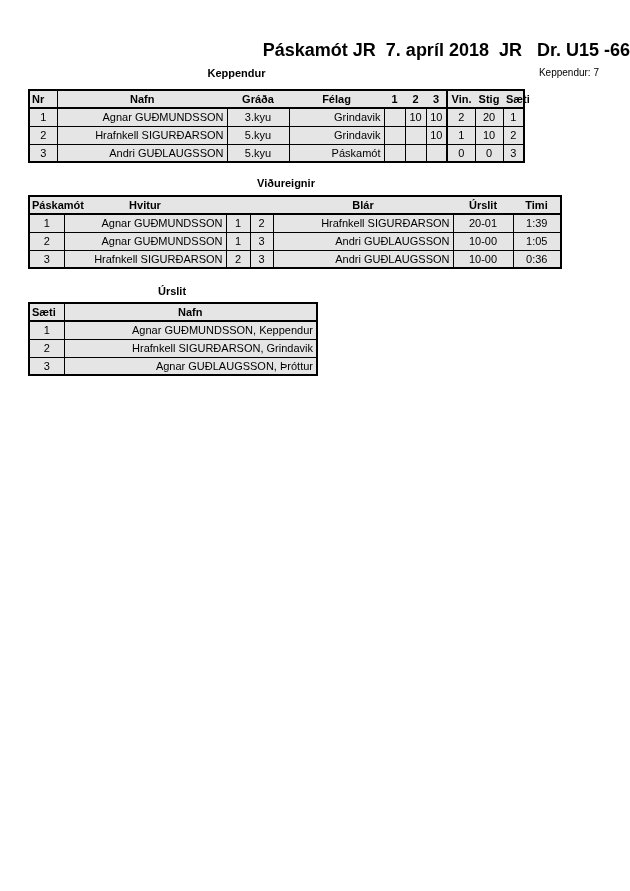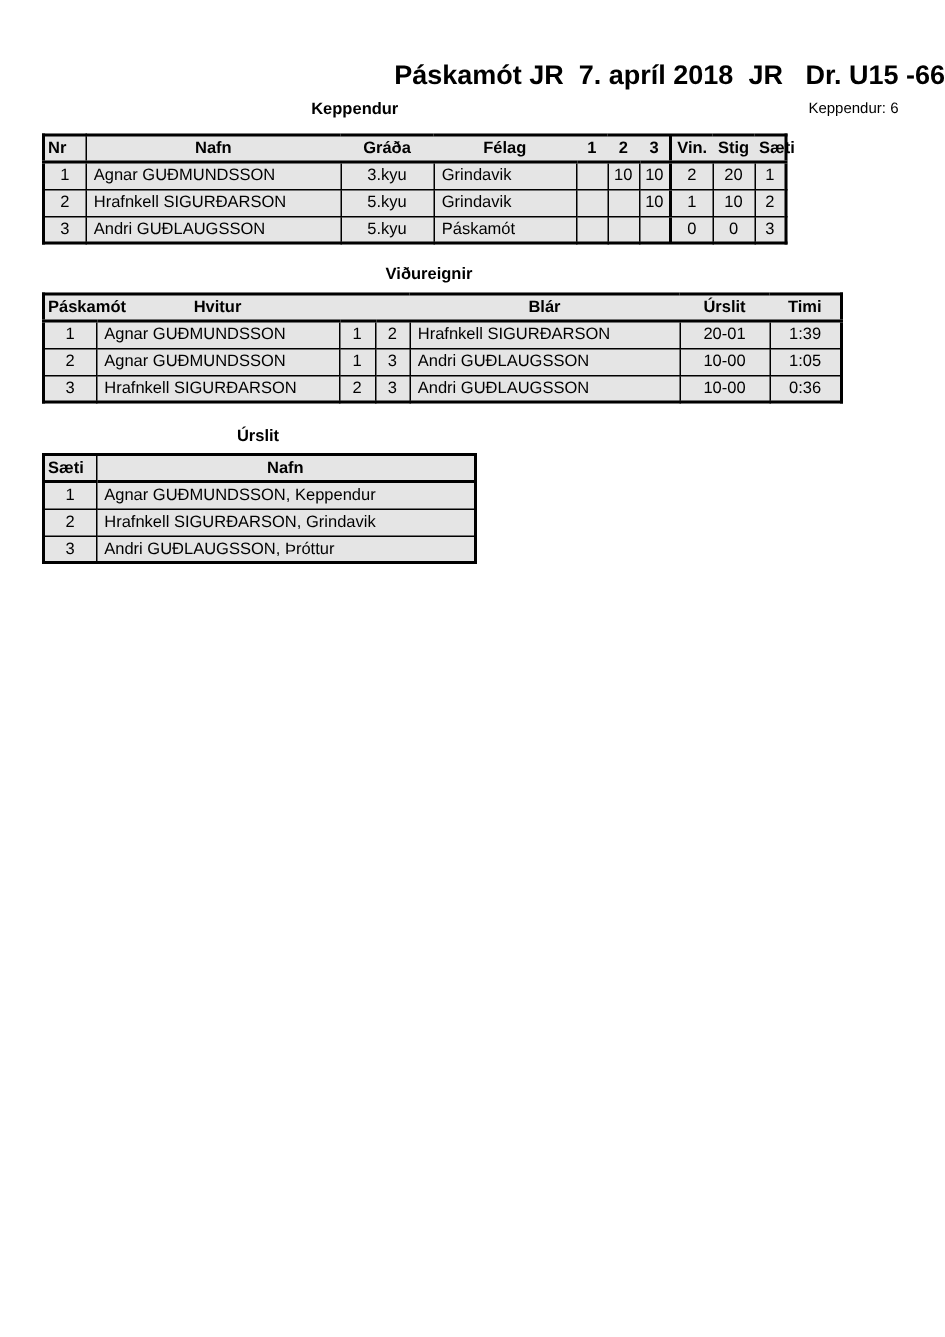--- a/index.html
+++ b/index.html
@@ -46,34 +46,34 @@
     padding: 0 3px; white-space: nowrap; overflow: visible;
     text-align: center; font-size: 11px;
   }
   td {
     border: 1px solid #000;
     height: 18px; padding: 0 3px;
     white-space: nowrap; overflow: hidden;
     text-align: center;
   }
   tr { height: 18px; }
-  .l { text-align: left; padding-left: 5px; }
+  .l { text-align: right; padding-left: 5px; }
   .hl { text-align: left; padding-left: 2px; }
   .sep-r { border-right: 1px solid #000; }
   .grp-l { border-left: 2px solid #000 !important; }
 </style>
 </head>
 <body>
 
 <div class="page">
 
   <div class="doc-title">Páskamót JR  7. apríl 2018  JR   Dr. U15 -66</div>
 
   <div class="section-title sect-keppendur">Keppendur</div>
-  <div class="count-label">Keppendur: 6</div>
+  <div class="count-label">Keppendur: 7</div>
 
   <table class="tbl-keppendur">
     <colgroup>
       <col style="width:28px">
         <col style="width:170px">
         <col style="width:62px">
         <col style="width:95px">
       <col style="width:21px">
         <col style="width:21px">
         <col style="width:21px">
@@ -200,18 +200,18 @@
     <tr>
       <td>1</td>
       <td class="l">Agnar GUÐMUNDSSON, Keppendur</td>
     </tr>
     <tr>
       <td>2</td>
       <td class="l">Hrafnkell SIGURÐARSON, Grindavik</td>
     </tr>
     <tr>
       <td>3</td>
-      <td class="l">Andri GUÐLAUGSSON, Þróttur</td>
+      <td class="l">Agnar GUÐLAUGSSON, Þróttur</td>
     </tr>
   </tbody>
     </table>
 
 </div>
 
 </body></html>

